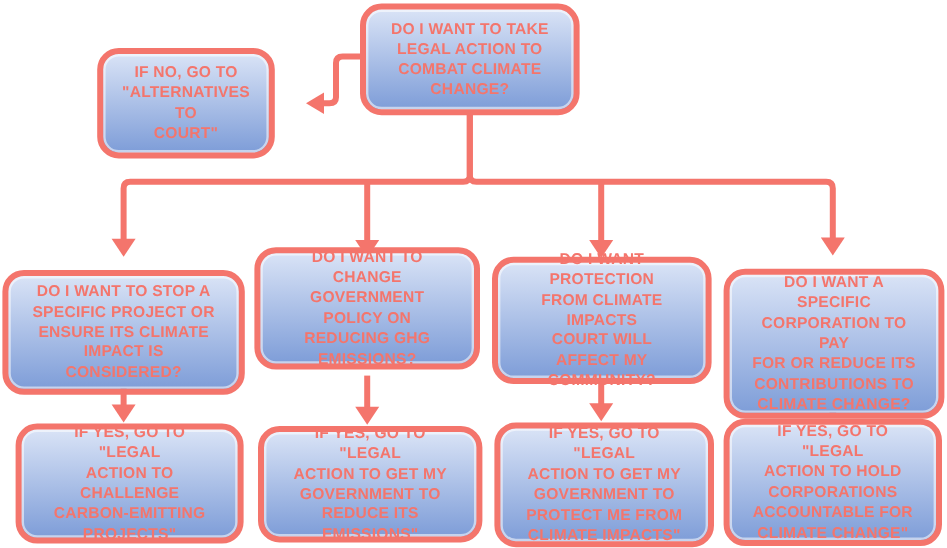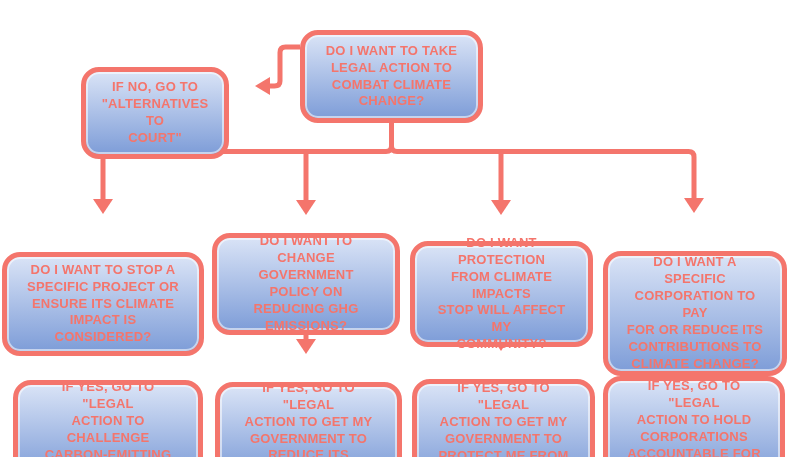--- a/index.html
+++ b/index.html
@@ -25,21 +25,20 @@
     box-sizing:border-box;
     border:5px solid var(--line,#F4756C);
     border-radius:18px;
     background:linear-gradient(180deg, var(--node_fill_top,#D9E3F6) 0%, var(--node_fill_bottom,#7E9DD8) 100%);
     box-shadow: inset 0 0 0 2px rgba(255,255,255,0.55);
     display:flex;
     align-items:center;
     justify-content:center;
     text-align:center;
     padding:2px 18px;
-    margin-top:27px;
   }
   .node-text {
     white-space:pre-line;
     color:var(--text,#F4756C);
     font-weight:bold;
     font-size:13px;
     line-height:1.3;
     letter-spacing:0.2px;
   }
   .cline { stroke:var(--line,#F4756C); stroke-width:5; fill:none; }
@@ -100,21 +99,21 @@
   <div class="node" style="left:212px;top:206px;width:188px;height:102px">
     <span class="node-text">DO I WANT TO CHANGE
 GOVERNMENT POLICY ON
 REDUCING GHG
 EMISSIONS?</span>
   </div>
 
   <div class="node" style="left:410px;top:214px;width:183px;height:106px">
     <span class="node-text">DO I WANT PROTECTION
 FROM CLIMATE IMPACTS
-STOP WILL AFFECT MY
+COURT WILL AFFECT MY
 COMMUNITY?</span>
   </div>
 
   <div class="node" style="left:603px;top:224px;width:184px;height:125px">
     <span class="node-text">DO I WANT A SPECIFIC
 CORPORATION TO PAY
 FOR OR REDUCE ITS
 CONTRIBUTIONS TO
 CLIMATE CHANGE?</span>
   </div>

